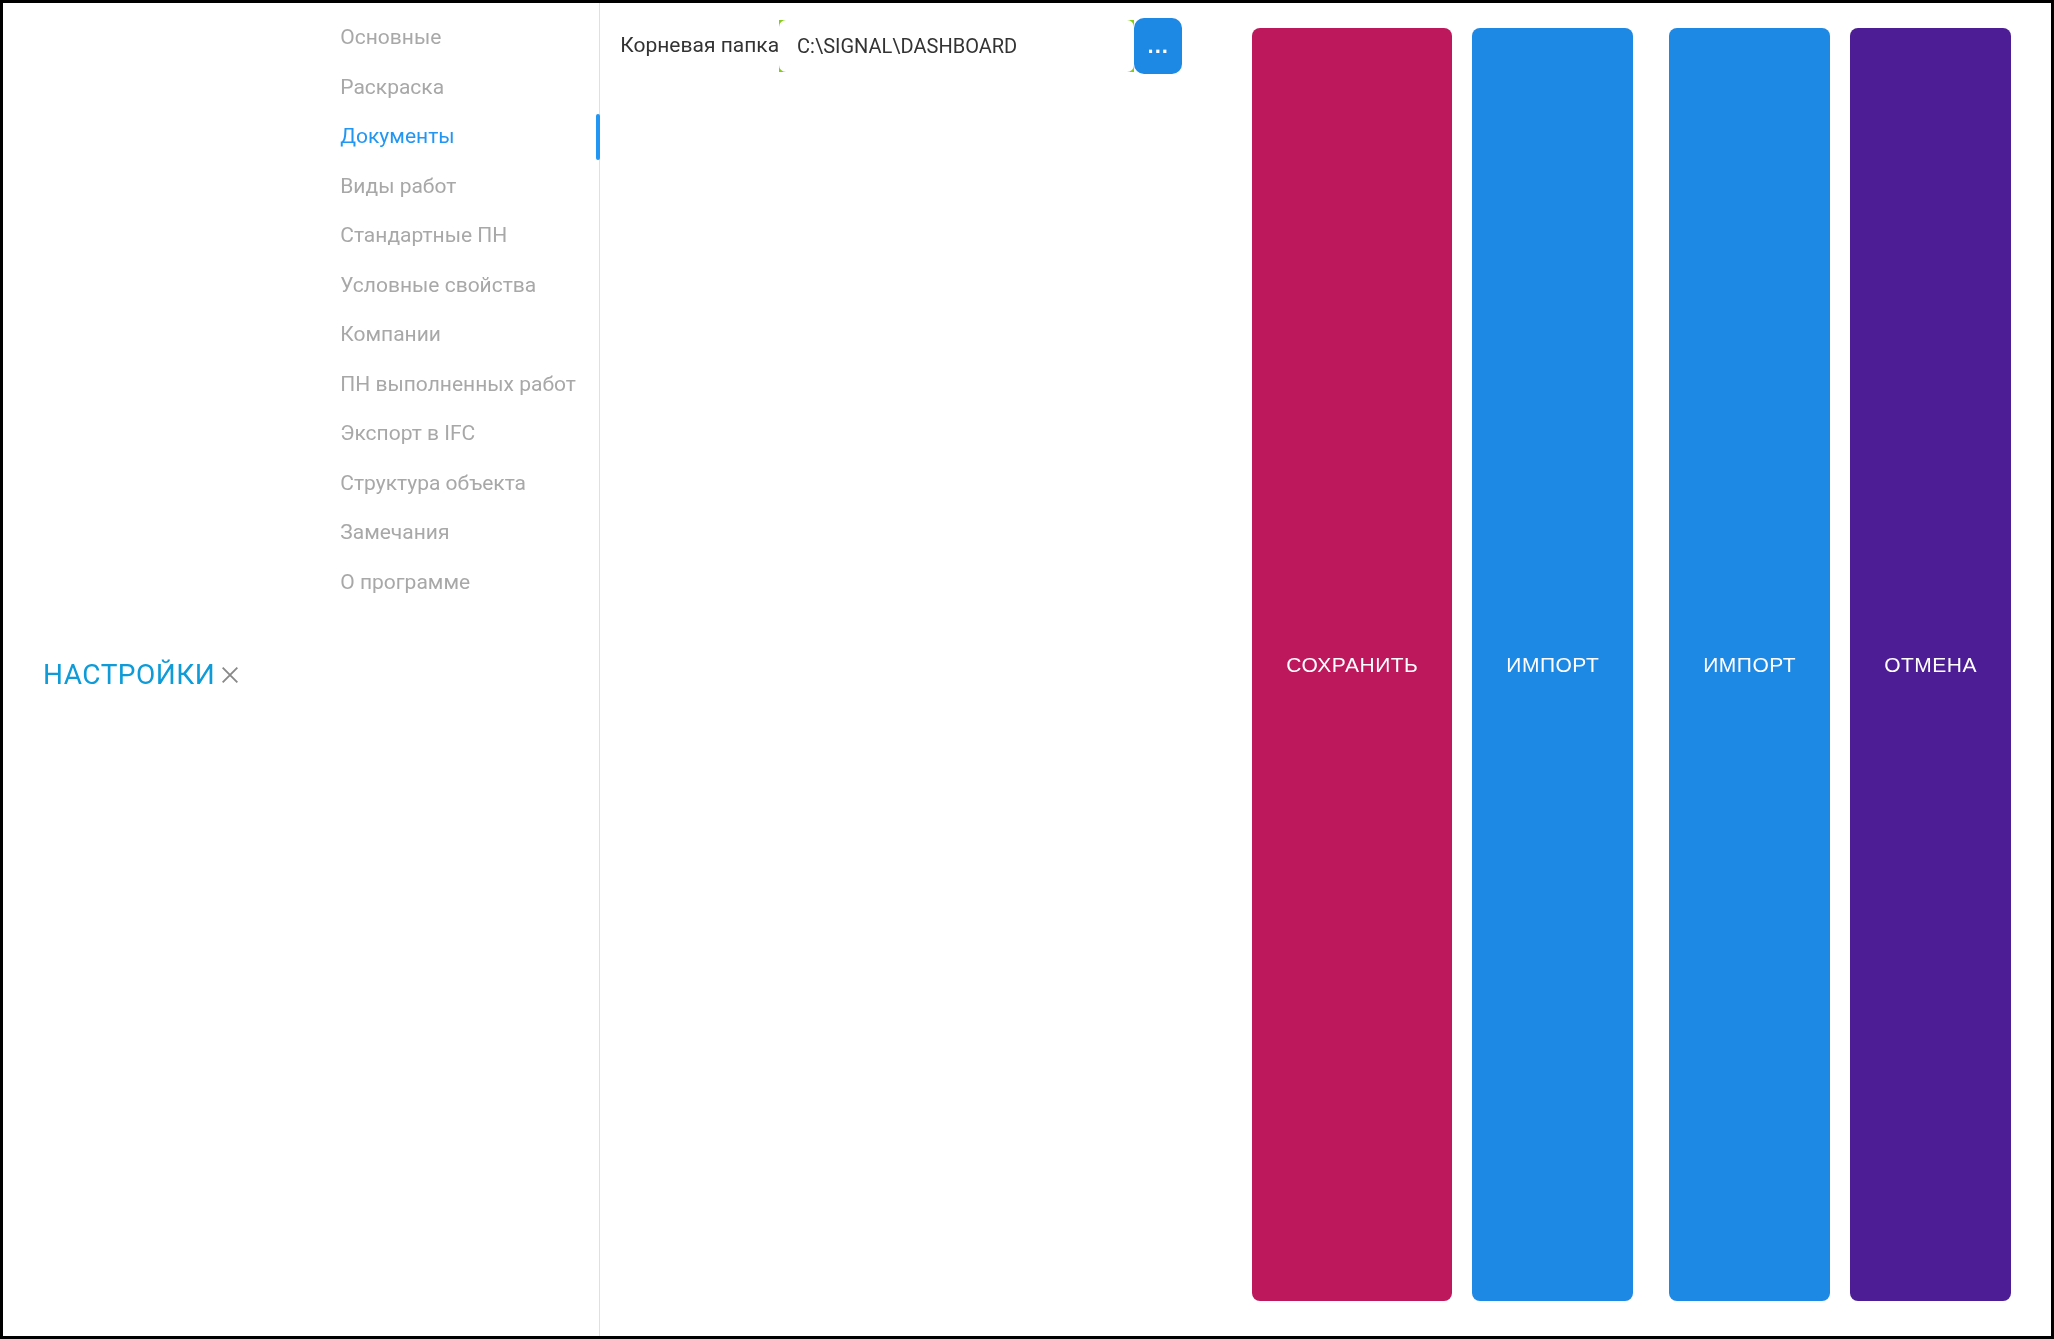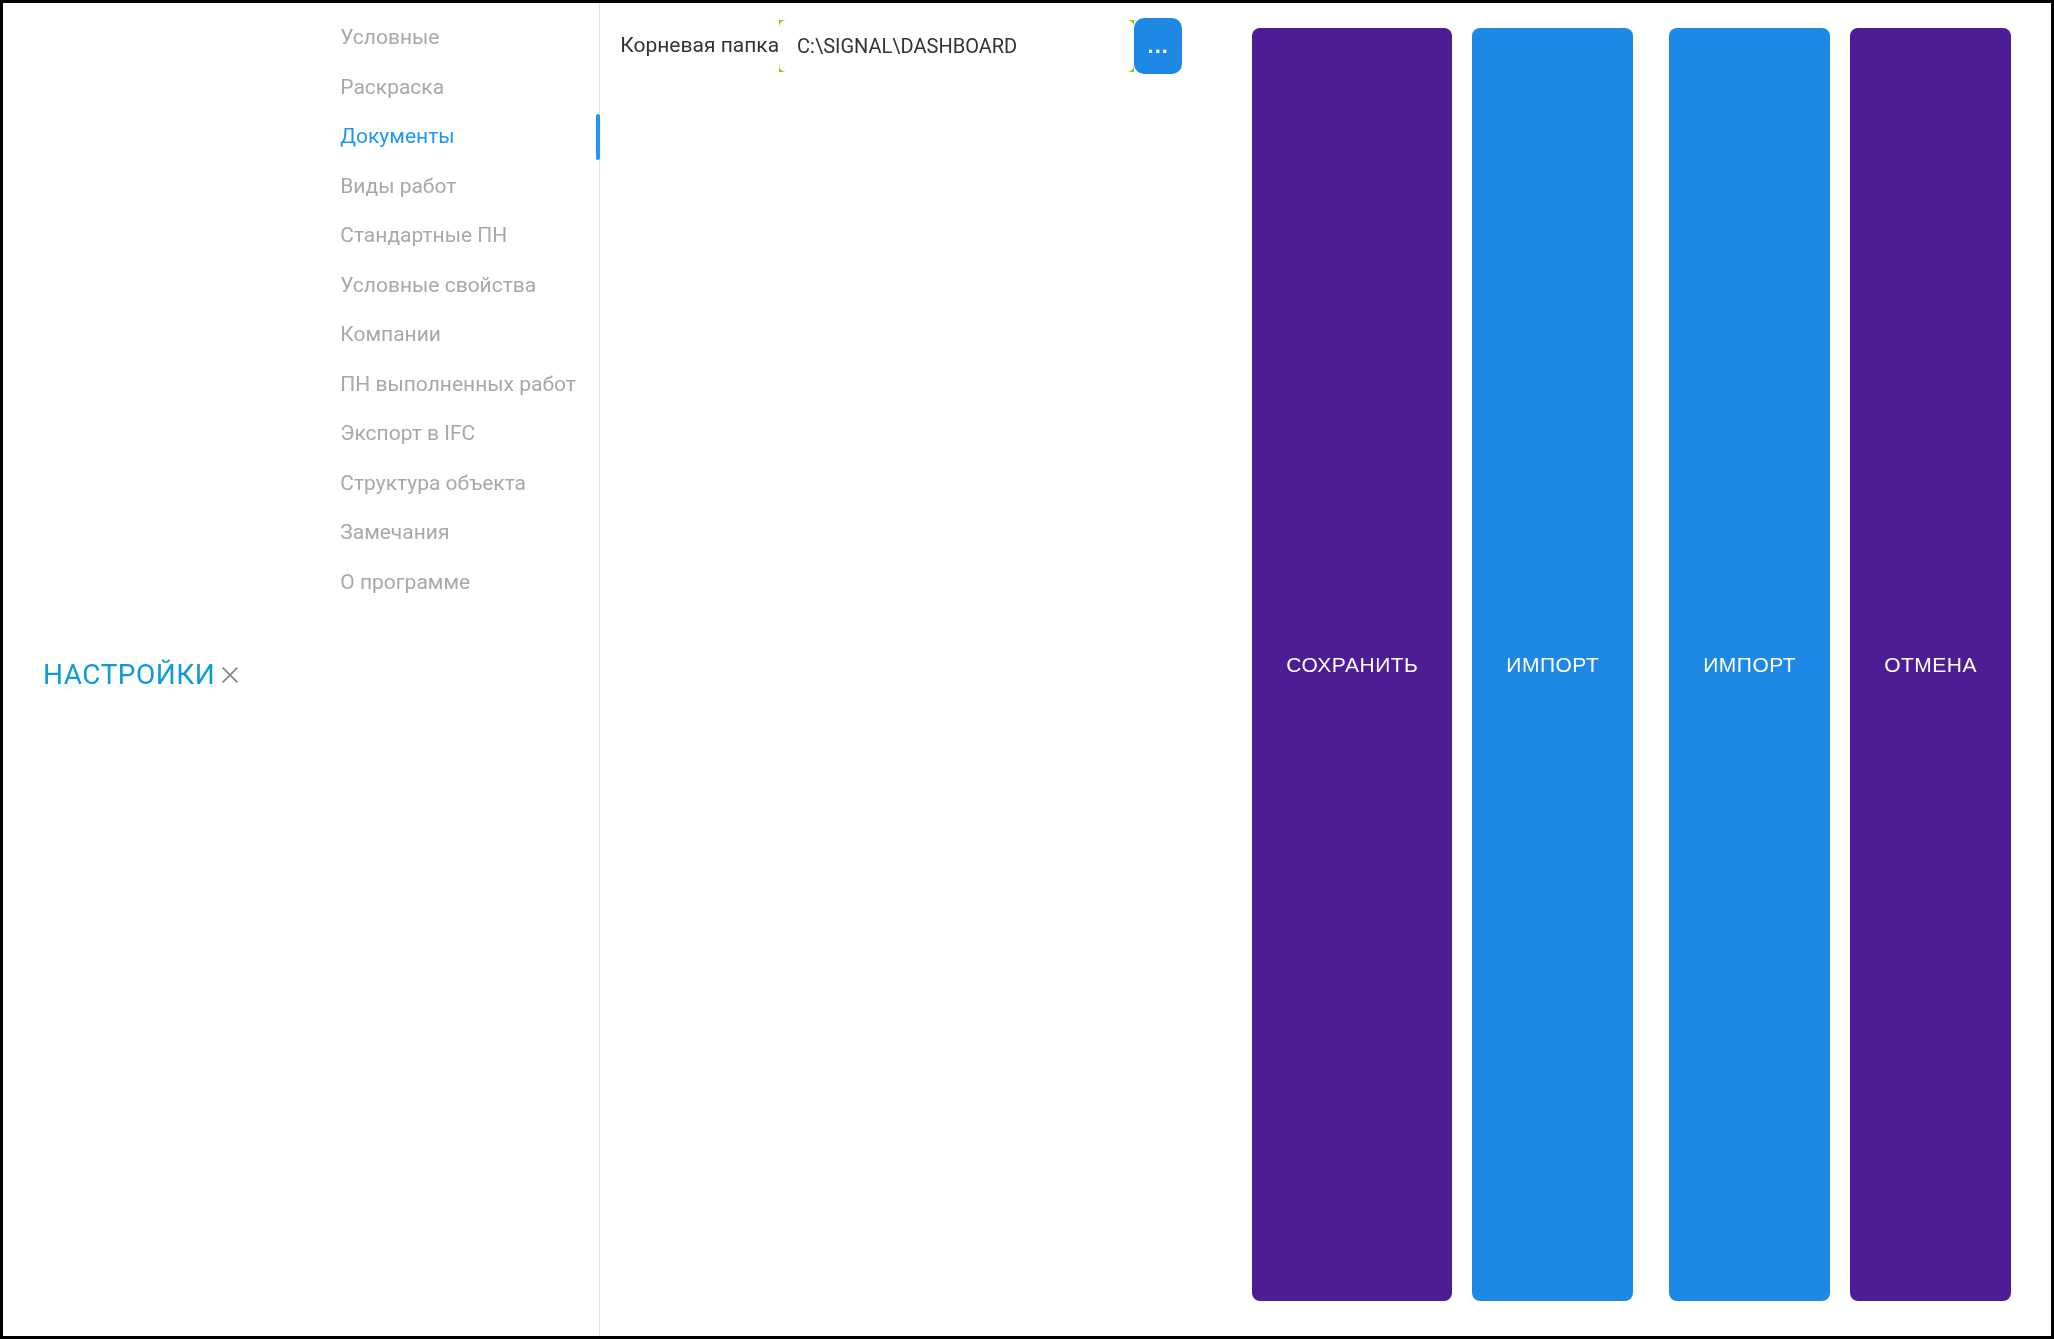--- a/index.html
+++ b/index.html
@@ -159,21 +159,21 @@
       border-radius: 8px;
       padding: 14px 34px;
       font-size: 21px;
       font-weight: 400;
       cursor: pointer;
       color: #fff;
       letter-spacing: 0.5px;
     }
     
     .btn-save {
-      background: #4c1d95;
+      background: #be185d;
     }
     
     .btn-export {
       background: #1E88E5;
     }
     
     .btn-import {
       background: #1E88E5;
       margin-left: 16px;
     }
@@ -190,21 +190,21 @@
     <div class="dialog-title">НАСТРОЙКИ</div>
     <div class="close-btn">
       <svg viewBox="0 0 24 24" fill="none">
         <path d="M4 4 L20 20 M20 4 L4 20"></path>
       </svg>
     </div>
   </div>
 
   <div class="dialog-body">
     <div class="sidebar">
-      <div class="sidebar-item">Условные</div>
+      <div class="sidebar-item">Основные</div>
       <div class="sidebar-item">Раскраска</div>
       <div class="sidebar-item active">Документы</div>
       <div class="sidebar-item">Виды работ</div>
       <div class="sidebar-item">Стандартные ПН</div>
       <div class="sidebar-item">Условные свойства</div>
       <div class="sidebar-item">Компании</div>
       <div class="sidebar-item">ПН выполненных работ</div>
       <div class="sidebar-item">Экспорт в IFC</div>
       <div class="sidebar-item">Структура объекта</div>
       <div class="sidebar-item">Замечания</div>

